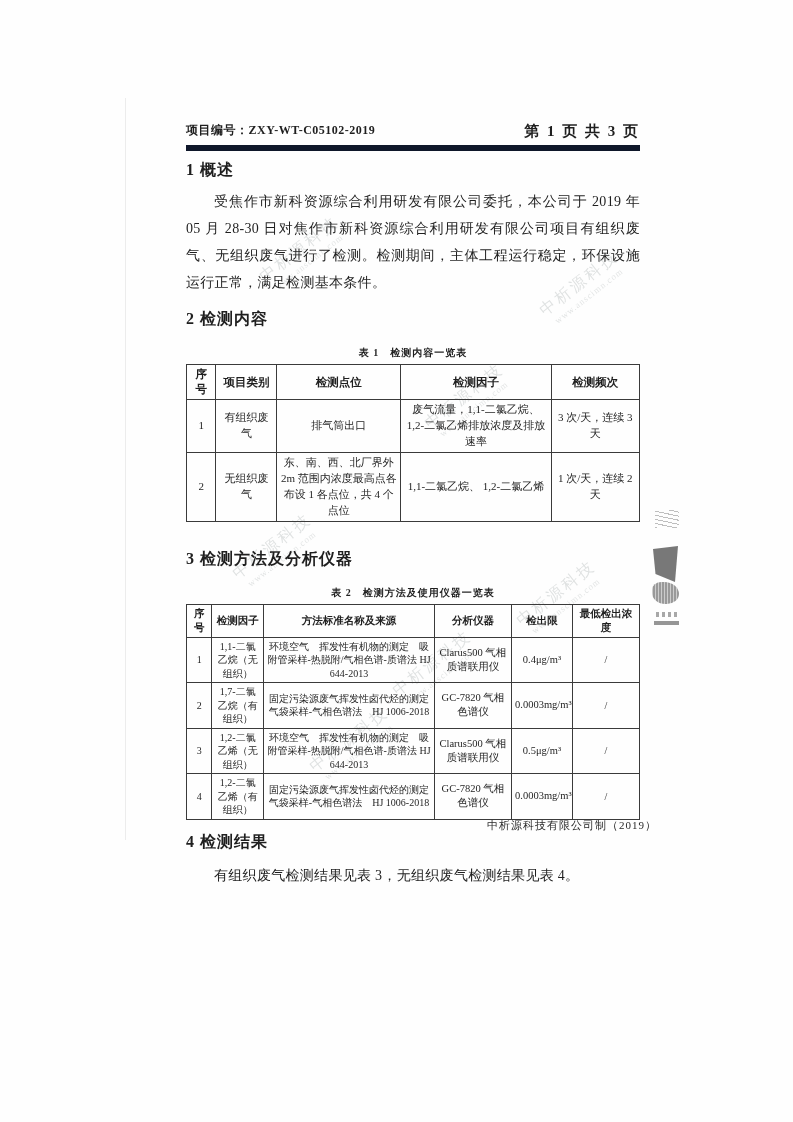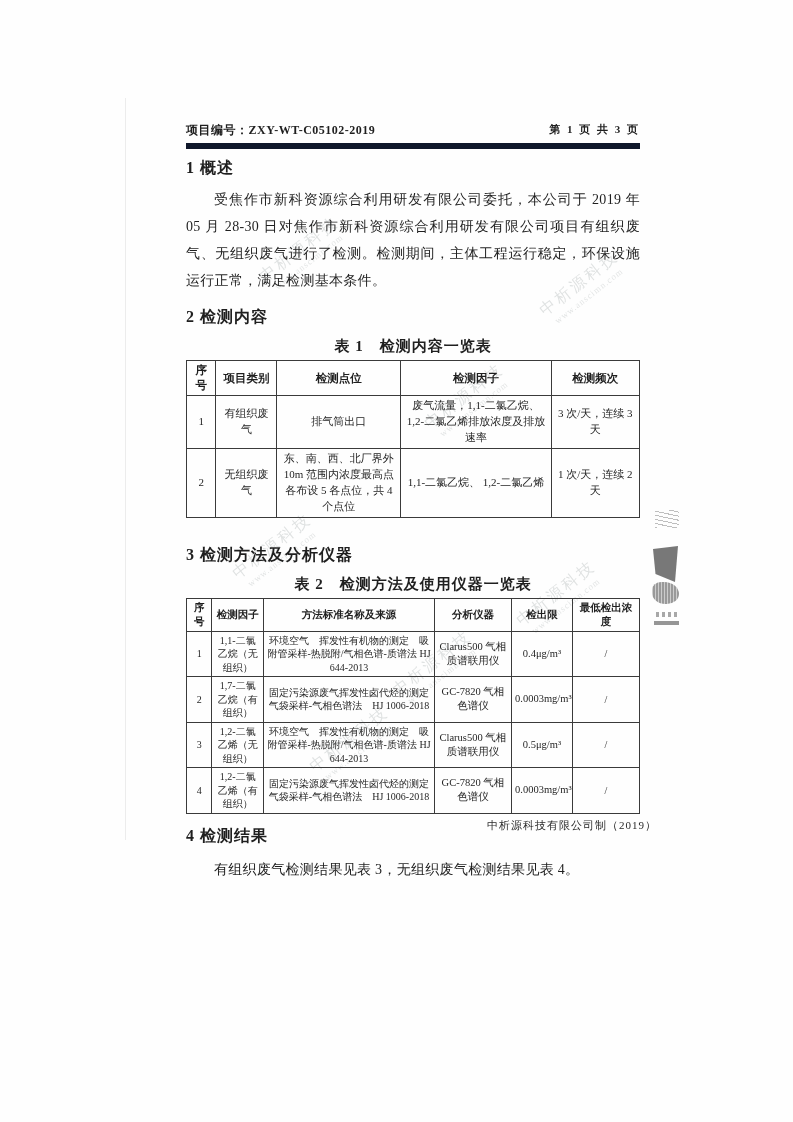--- a/index.html
+++ b/index.html
@@ -12,33 +12,33 @@
   .page { position:absolute; left:0; top:0; width:793px; height:1122px; background:#fefefe; }
 
   .page-edge-line { position:absolute; left:125px; top:98px; width:1px; height:742px;
     background:rgba(0,0,0,0.07); }
 
   .content { position:absolute; left:186px; top:122px; width:454px; }
 
   .doc-header { display:flex; justify-content:space-between; 
     border-bottom:6px solid #0f172a; padding-bottom:4px; font-size:12px; font-weight:600;
     letter-spacing:0.5px; }
-  .doc-header .page-no { font-size:11px; letter-spacing:2px; }
+  .doc-header .page-no { font-size:15px; letter-spacing:2px; }
 
   h2.sec { font-size:16px; font-weight:700; letter-spacing:1px; }
   .sec1 { margin-top:9px; }
   .sec2 { margin-top:13px; }
   .sec3 { margin-top:27px; }
   .sec4 { margin-top:12px; }
 
   p.body-text { font-size:14px; line-height:27px; text-align:justify; text-indent:2em;
     margin-top:7px; letter-spacing:0.3px; }
   p.short { margin-top:9px; }
 
-  .tbl-caption { text-align:center; font-size:15px; font-weight:700; margin-top:9px;
+  .tbl-caption { text-align:center; font-size:10px; font-weight:700; margin-top:16px;
     letter-spacing:1px; }
 
   table { border-collapse:collapse; width:100%; margin-top:4px; table-layout:fixed;padding-left:44px; }
   th, td { border:1px solid #3a3a3a; text-align:center; vertical-align:middle;
     padding:2px 3px; }
   table.t1 th { font-size:11.5px; font-weight:700; height:34px; }
   table.t1 td { font-size:11px; line-height:1.45; height:36px; }
   table.t2 th { font-size:10.5px; font-weight:700; height:25px; }
   table.t2 td { font-size:10px; line-height:1.35; height:34px; }
   table.t2 td:nth-child(5), table.t2 td:nth-child(4) { font-size:10.5px; }
@@ -132,21 +132,21 @@
           <tr>
             <td>1</td>
             <td>有组织废气</td>
             <td>排气筒出口</td>
             <td>废气流量，1,1-二氯乙烷、 1,2-二氯乙烯排放浓度及排放速率</td>
             <td>3 次/天，连续 3 天</td>
           </tr>
           <tr>
             <td>2</td>
             <td>无组织废气</td>
-            <td>东、南、西、北厂界外 10m 范围内浓度最高点各布设 5 各点位，共 4 个点位</td>
+            <td>东、南、西、北厂界外 2m 范围内浓度最高点各布设 1 各点位，共 4 个点位</td>
             <td>1,1-二氯乙烷、 1,2-二氯乙烯</td>
             <td>1 次/天，连续 2 天</td>
           </tr>
         </tbody>
       </table>
 
     <h2 class="sec sec3">3 检测方法及分析仪器</h2>
     <div class="tbl-caption">表 2　检测方法及使用仪器一览表</div>
     <table class="t2">
       <colgroup>

